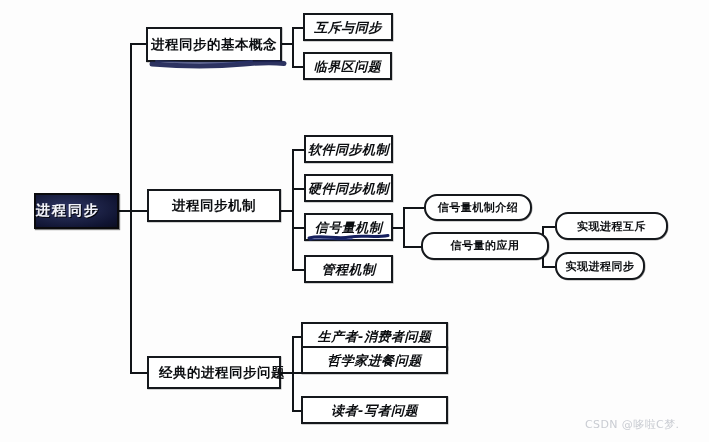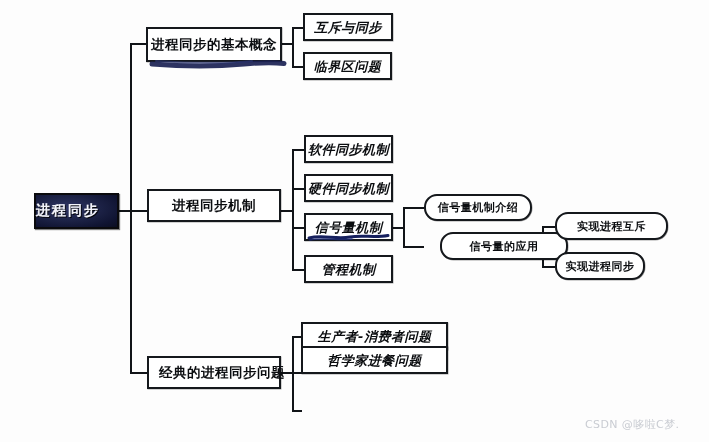--- a/index.html
+++ b/index.html
@@ -152,38 +152,41 @@
   <div class="node lvl2" style="left:304px; top:213px; width:89px; height:28px;">
     <span>信号量机制</span>
   </div>
   <div class="node lvl2" style="left:304px; top:255px; width:89px; height:28px;justify-content:center;">
     <span>管程机制</span>
   </div>
 
   <div class="node lvl3" style="left:424px; top:194px; width:108px; height:27px;">
     <span>信号量机制介绍</span>
   </div>
-  <div class="node lvl3" style="left:440px; top:232px; width:128px; height:28px;">
+  <div class="node lvl3" style="left:421px; top:232px; width:128px; height:28px;font-family:Liberation Mono, monospace;">
     <span>信号量的应用</span>
   </div>
   <div class="node lvl3" style="left:555px; top:212px; width:113px; height:28px;">
     <span>实现进程互斥</span>
   </div>
   <div class="node lvl3" style="left:555px; top:252px; width:90px; height:28px;">
     <span>实现进程同步</span>
   </div>
 
   <div class="node lvl1" style="left:147px; top:356px; width:134px; height:33px;padding-left:16px;">
     <span>经典的进程同步问题</span>
   </div>
   <div class="node lvl2" style="left:301px; top:322px; width:147px; height:28px;">
     <span>生产者-消费者问题</span>
   </div>
   <div class="node lvl2" style="left:301px; top:346px; width:147px; height:28px;">
     <span>哲学家进餐问题</span>
+  </div>
+  <div class="node lvl2" style="left:301px; top:396px; width:147px; height:28px;">
+    <span>读者-写者问题</span>
   </div>
 
   <div class="mark" style="left:148px; top:53px; width:140px; height:18px;">
     <svg width="140" height="18" viewBox="0 0 140 18">
       <path d="M4,11 C30,13 62,14 96,11 C112,9.5 124,9 136,10.5" stroke="#1b2254" stroke-width="5" fill="none" stroke-linecap="round" opacity="0.92"></path>
       <path d="M8,8 C40,10 74,11 104,8" stroke="#2b3570" stroke-width="2" fill="none" stroke-linecap="round" opacity="0.7"></path>
     </svg>
   </div>
 
   <div class="mark" style="left:304px; top:228px; width:90px; height:16px;">

